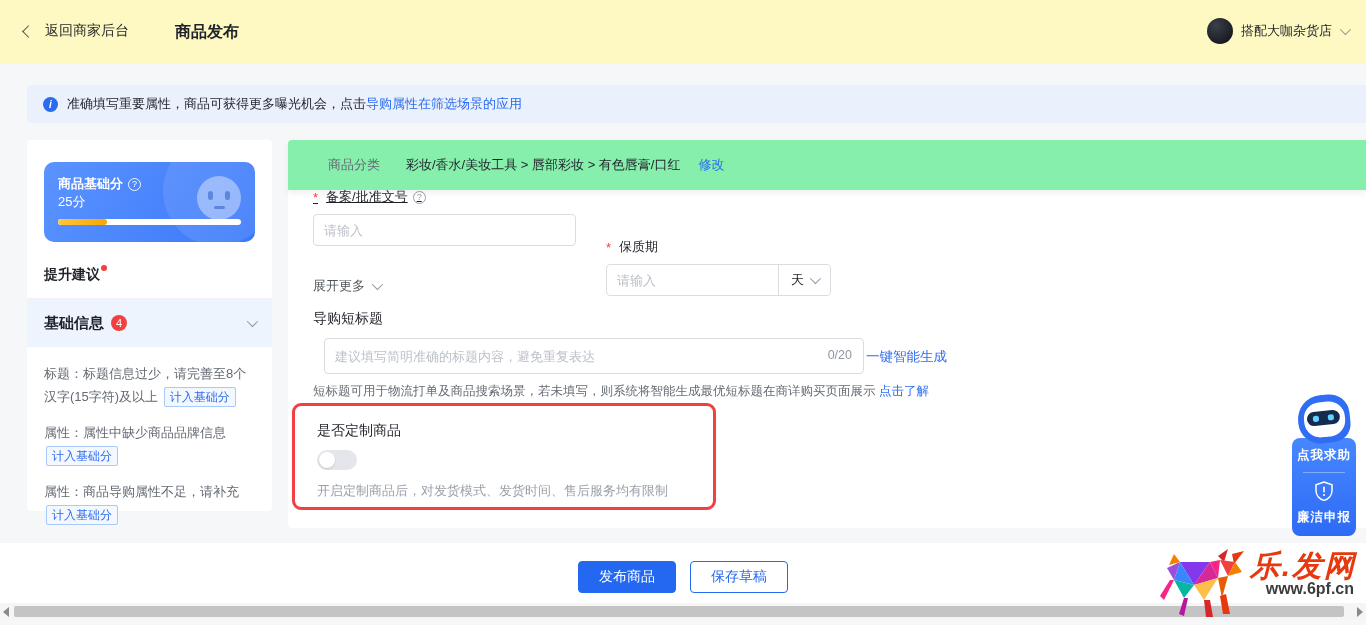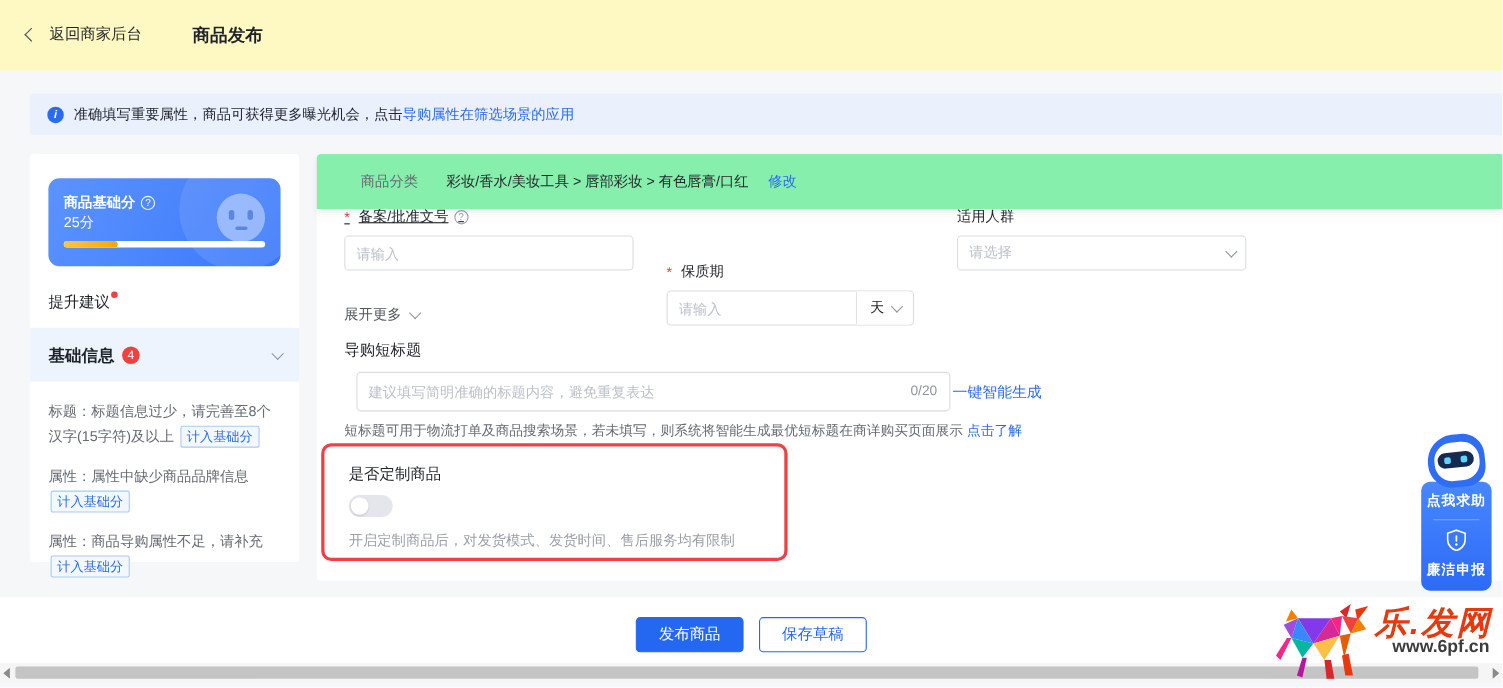--- a/index.html
+++ b/index.html
@@ -36,21 +36,21 @@
             align-items:center; justify-content:center; font-size:9px; color:#fff; font-weight:400; }
   .q-icon::before { content:"?"; }
   .q-icon.gray { border-color:#9aa0a8; color:#9aa0a8; }
   .score-value { color:#fff; font-size:13px; margin-top:0; position:relative; }
   .progress-track { position:relative; margin-top:8px; height:6px; border-radius:3px; background:#fff; overflow:hidden; }
   .progress-fill { height:100%; border-radius:3px; background:linear-gradient(90deg,#ffc53d,#f7a800); }
   .face { position:absolute; right:14px; top:14px; width:44px; height:44px; border-radius:50%; background:rgba(255,255,255,.4); }
   .face .eye { position:absolute; top:15px; width:5px; height:9px; border-radius:3px; background:#5d86dd; }
   .face .eye.l { left:11px; } .face .eye.r { right:11px; }
   .face .mouth { position:absolute; left:17px; top:30px; width:11px; height:2.5px; border-radius:2px; background:#5d86dd; }
-  .suggest-title { position:absolute; left:17px; top:126px; font-size:14px; font-weight:400; }
+  .suggest-title { position:absolute; left:17px; top:126px; font-size:14px; font-weight:700; }
   .red-dot { display:inline-block; width:6px; height:6px; border-radius:50%; background:#f0413e; vertical-align:top; margin:-1px 0 0 1px; }
   .side-divider { position:absolute; left:0; right:0; top:158px; border-top:1px solid #f0f2f5; }
   .section-head { position:absolute; left:0; right:0; top:159px; height:48px; background:#edf4fe;
                   display:flex; align-items:center; padding:0 17px; cursor:pointer; }
   .section-title { font-size:15px; font-weight:600; }
   .badge { margin-left:7px; min-width:16px; height:16px; border-radius:50%; background:#f0413e; color:#fff;
            font-size:11px; display:inline-flex; align-items:center; justify-content:center; padding:0 2px; }
   .section-head .chev { margin-left:auto; }
   .suggestions { position:absolute; left:17px; top:222px; width:213px; }
   .sug { font-size:13px; color:#646a73; line-height:23px; margin-bottom:13px; }
@@ -123,20 +123,25 @@
 <body>
 
 <div class="page">
 
   <div class="header">
     <div class="back-wrap">
       <span class="chev left"></span>
       <span class="back-label">返回商家后台</span>
     </div>
     <div class="page-title">商品发布</div>
+    <div class="account">
+      <span class="avatar"></span>
+      <span class="account-name">搭配大咖杂货店</span>
+      <span class="chev down"></span>
+    </div>
   </div>
 
   <div class="banner">
     <span class="info-icon"></span>
     <span>准确填写重要属性，商品可获得更多曝光机会，点击</span>
     <a>导购属性在筛选场景的应用</a>
   </div>
 
   <div class="sidebar">
     <div class="score-card">
@@ -203,29 +208,20 @@
         </div>
       <div style="position:relative;">
         <input class="tinput" placeholder="请输入" style="">
         <div class="unit-box">
           <span>天</span>
           <span class="chev down"></span>
         </div>
       </div>
     </div>
 
-    <div class="fgroup" style="left:582px; top:48px; width:263px;">
-      <div class="flabel">
-          <span>适用人群</span>
-        </div>
-      <div class="select">
-        <span>请选择</span>
-        <span class="chev down"></span>
-      </div>
-    </div>
 
     <div class="expand">
       <span>展开更多</span>
       <span class="chev down"></span>
     </div>
 
     <div class="st-label">导购短标题</div>
     <div class="st-input-wrap">
       <input class="tinput" placeholder="建议填写简明准确的标题内容，避免重复表达" style="">
       <span class="st-counter">0/20</span>

